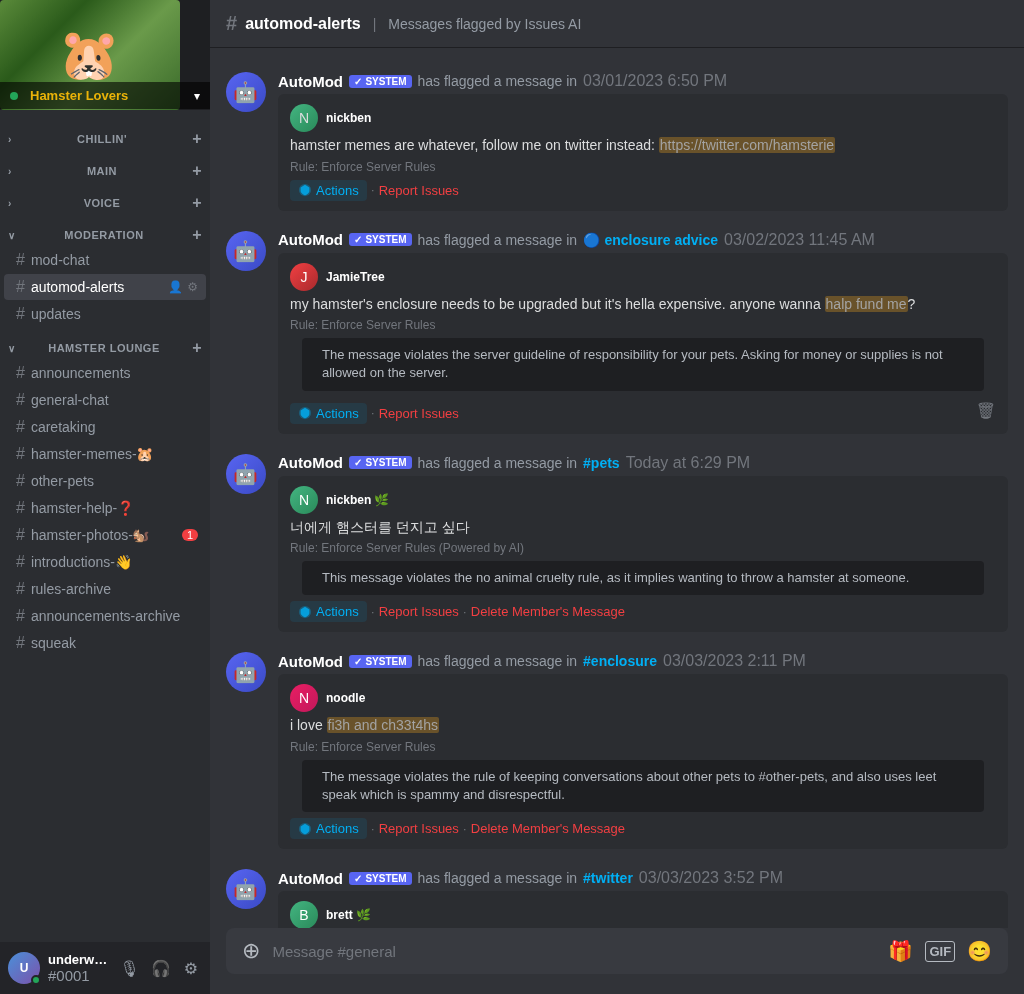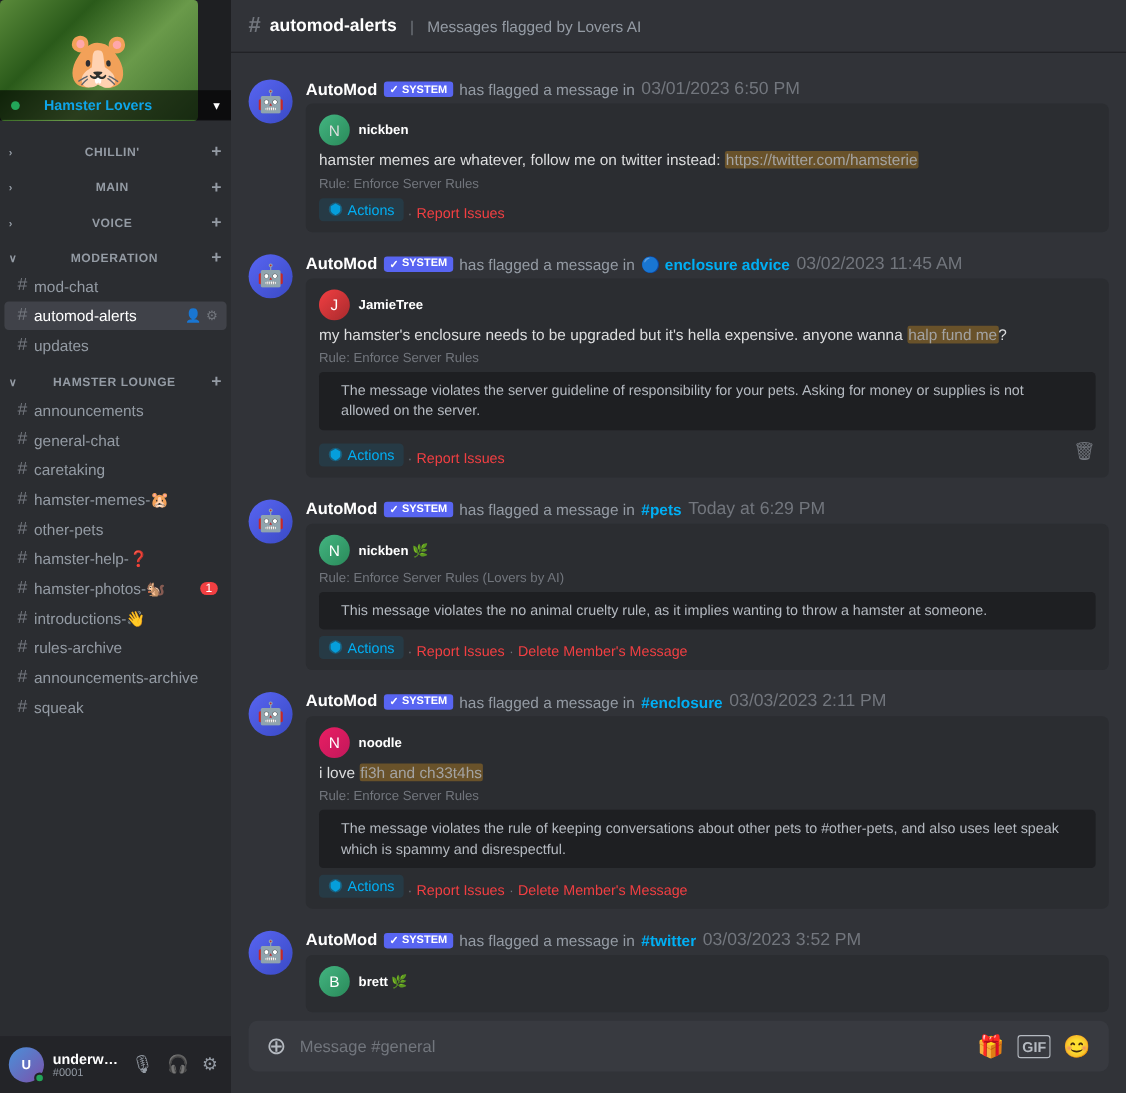--- a/index.html
+++ b/index.html
@@ -4,21 +4,21 @@
   <style>
     * { margin: 0; padding: 0; box-sizing: border-box; }
     body { font-family: 'Segoe UI', sans-serif; background: #313338; color: #dcddde; display: flex; height: 994px; width: 1024px; overflow: hidden; font-size: 14px; }
 
     
     .sidebar { width: 210px; background: #2b2d31; display: flex; flex-direction: column; height: 100%; flex-shrink: 0; }
     .server-header { height: 110px; background: #1e1f22; display: flex; align-items: center; padding: 10px; gap: 8px; cursor: pointer; border-bottom: 1px solid #1e1f22; position: relative; }
     .server-avatar { width: 180px; height: 110px; background: #4a6741; border-radius: 4px; overflow: hidden; display: flex; align-items: center; justify-content: center; position: absolute; top: 0; left: 0; right: 0; }
     .server-avatar-img { width: 100%; height: 100%; object-fit: cover; background: linear-gradient(135deg, #5a8a3a 0%, #3a6a1a 40%, #6a9a4a 70%, #2a4a0a 100%); }
     .server-name-overlay { position: absolute; bottom: 0; left: 0; right: 0; background: rgba(0,0,0,0.6); padding: 6px 10px; display: flex; align-items: center; justify-content: space-between; }
-    .server-name-text { color: #0ea5e9; font-weight: 700; font-size: 13px; display: flex; align-items: center; gap: 22px; }
+    .server-name-text { color: #eab308; font-weight: 700; font-size: 13px; display: flex; align-items: center; gap: 12px; }
     .online-dot { width: 8px; height: 8px; background: #23a559; border-radius: 50%; }
     .chevron-down { color: #fff; font-size: 12px; }
 
     .channel-list { flex: 1; overflow-y: auto; padding: 8px 0; }
     .channel-list::-webkit-scrollbar { width: 4px; }
     .channel-list::-webkit-scrollbar-thumb { background: #1e1f22; border-radius: 2px; }
 
     .category { margin-top: 8px; }
     .category-header { display: flex; align-items: center; justify-content: space-between; padding: 4px 8px 2px 8px; cursor: pointer; color: #949ba4; font-size: 11px; font-weight: 700; text-transform: uppercase; letter-spacing: 0.5px; }
     .category-add { font-size: 16px; color: #949ba4; cursor: pointer; }
@@ -30,21 +30,21 @@
     .channel-hash { font-size: 16px; color: #72767d; flex-shrink: 0; }
     .channel-name { flex: 1; font-size: 14px; }
     .channel-badge { background: #f23f42; color: #fff; border-radius: 8px; font-size: 11px; padding: 0 5px; min-width: 16px; text-align: center; }
     .channel-icons { display: flex; gap: 4px; color: #72767d; font-size: 12px; }
 
     .user-panel { height: 52px; background: #232428; display: flex; align-items: center; padding: 0 8px; gap: 8px; flex-shrink: 0; }
     .user-avatar { width: 32px; height: 32px; border-radius: 50%; background: linear-gradient(135deg, #4a90d9 0%, #7b52ab 100%); flex-shrink: 0; display: flex; align-items: center; justify-content: center; color: #fff; font-size: 12px; font-weight: 700; position: relative; }
     .user-avatar-status { position: absolute; bottom: -1px; right: -1px; width: 10px; height: 10px; background: #23a559; border-radius: 50%; border: 2px solid #232428; }
     .user-info { flex: 1; min-width: 0; }
     .user-name { font-size: 13px; font-weight: 700; color: #fff; white-space: nowrap; overflow: hidden; text-overflow: ellipsis; }
-    .user-tag { font-size: 10px; color: #949ba4; }
+    .user-tag { font-size: 15px; color: #949ba4; }
     .user-controls { display: flex; gap: 4px; color: #949ba4; }
     .user-controls span { cursor: pointer; font-size: 16px; padding: 4px; border-radius: 4px; }
 
     
     .main { flex: 1; display: flex; flex-direction: column; background: #313338; overflow: hidden; }
 
     .channel-header { height: 48px; border-bottom: 1px solid #1e1f22; display: flex; align-items: center; padding: 0 16px; gap: 8px; flex-shrink: 0; background: #313338; }
     .header-hash { color: #72767d; font-size: 20px; font-weight: 700; }
     .header-channel-name { font-weight: 700; font-size: 16px; color: #fff; }
     .header-divider { color: #72767d; margin: 0 4px; }
@@ -66,23 +66,23 @@
     .timestamp { color: #72767d; font-size: 16px; }
 
     .flagged-message { background: #2b2d31; border-radius: 6px; padding: 10px 12px; margin-top: 4px; }
     .flagged-msg-header { display: flex; align-items: center; gap: 8px; margin-bottom: 4px; }
     .flagged-avatar { width: 28px; height: 28px; border-radius: 50%; flex-shrink: 0; }
     .flagged-user { font-weight: 700; color: #fff; font-size: 12px; }
     .flagged-text { color: #dcddde; font-size: 14px; margin: 2px 0 4px 0; line-height: 1.4; }
     .rule-text { color: #72767d; font-size: 12px; }
     .highlight-yellow { background: rgba(250, 168, 26, 0.3); color: #a3a3a3; border-radius: 2px; padding: 0 1px; }
 
-    .violation-reason { background: #1e1f22; border-radius: 4px; padding: 8px 20px; margin: 6px 0; font-size: 13px; color: #b5bac1; line-height: 1.4; }
-
-    .action-bar { display: flex; align-items: flex-end; gap: 4px; margin-top: 6px; flex-wrap: wrap; }
+    .violation-reason { background: #1e1f22; border-radius: 4px; padding: 8px 20px; margin: 6px 12px; font-size: 13px; color: #b5bac1; line-height: 1.4; }
+
+    .action-bar { display: flex; align-items: center; gap: 4px; margin-top: 6px; flex-wrap: wrap; }
     .action-btn { display: flex; align-items: center; gap: 4px; color: #00aff4; font-size: 13px; cursor: pointer; background: rgba(0, 175, 244, 0.1); padding: 3px 8px; border-radius: 4px; }
     .action-btn svg { width: 14px; height: 14px; fill: #00aff4; }
     .action-sep { color: #72767d; font-size: 12px; }
     .report-btn { color: #f23f42; cursor: pointer; font-size: 13px; }
     .delete-btn { color: #72767d; cursor: pointer; font-size: 16px; margin-left: auto; }
 
     .action-row { display: flex; align-items: center; justify-content: space-between; }
 
     
     .av-automod { background: linear-gradient(135deg, #5865f2, #3a4ac5); }
@@ -244,21 +244,21 @@
     </div>
   </div>
 </div>
 
 <div class="main">
 
   <div class="channel-header">
     <span class="header-hash">#</span>
     <span class="header-channel-name">automod-alerts</span>
     <span class="header-divider">|</span>
-    <span class="header-desc">Messages flagged by Lovers AI</span>
+    <span class="header-desc">Messages flagged by Issues AI</span>
   </div>
 
   <div class="messages-area">
 
     <div class="automod-group">
       <div class="automod-main-avatar av-automod">
         <span style="color:#fff;font-size:20px;">🤖</span>
       </div>
       <div class="automod-content">
         <div class="automod-header">
@@ -349,21 +349,22 @@
             </span>
           <span class="automod-action-text">has flagged a message in</span>
           <span class="channel-link-blue">#pets</span>
           <span class="timestamp">Today at 6:29 PM</span>
         </div>
         <div class="flagged-message">
           <div class="flagged-msg-header">
             <div class="flagged-avatar av-nickben" style="width:28px;height:28px;border-radius:50%;display:flex;align-items:center;justify-content:center;font-size:14px;color:#fff;">N</div>
             <span class="flagged-user">nickben 🌿</span>
           </div>
-          <div class="rule-text">Rule: Enforce Server Rules (Lovers by AI)</div>
+          <div class="flagged-text">너에게 햄스터를 던지고 싶다</div>
+          <div class="rule-text">Rule: Enforce Server Rules (Powered by AI)</div>
           <div class="violation-reason">This message violates the no animal cruelty rule, as it implies wanting to throw a hamster at someone.</div>
           <div class="action-bar">
             <span class="action-btn">
               <svg viewBox="0 0 16 16">
                   <circle cx="8" cy="8" r="7" fill="#00aff4" opacity="0.3"></circle>
                   <path d="M8 2 L13 5 L13 9 C13 12 8 14 8 14 C8 14 3 12 3 9 L3 5 Z" fill="#00aff4" opacity="0.8"></path>
                 </svg>
               <span>Actions</span>
             </span>
             <span class="action-sep">·</span>

